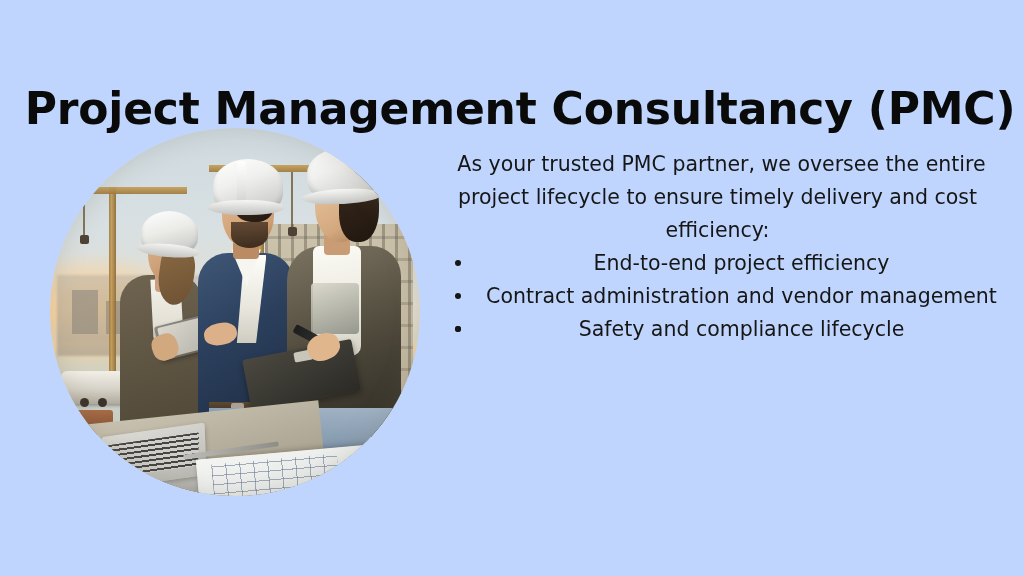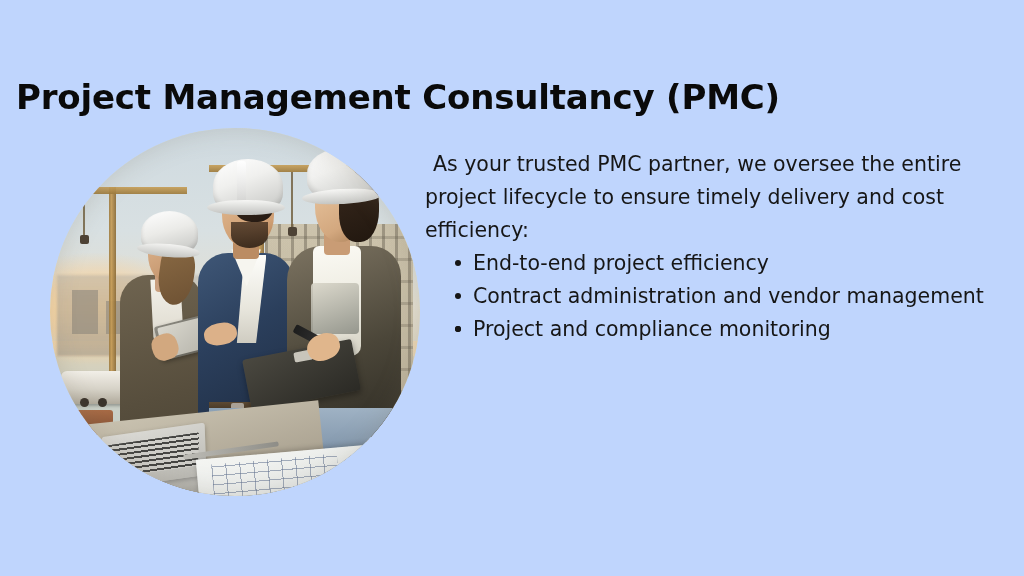--- a/index.html
+++ b/index.html
@@ -19,26 +19,26 @@
     background: #bfd5fd;
     overflow: hidden;
   }
 
   
   .slide-title {
     position: absolute;
     left: 0;
     top: 56px;
     width: 1024px;
-    text-align: left;
+    text-align: center;
     padding-left: 16px;
     box-sizing: border-box;
     font-family: "DejaVu Sans", sans-serif;
     font-weight: bold;
-    font-size: 34px;
+    font-size: 44px;
     letter-spacing: -0.2px;
     color: #0a0a0a;
     line-height: 1.1;
     white-space: nowrap;
   }
 
   
   .photo-circle {
     position: absolute;
     left: 50px;
@@ -528,20 +528,21 @@
     box-shadow: inset 0 0 26px rgba(120,110,90,0.22);
     pointer-events: none;
   }
 
   
   .text-col {
     position: absolute;
     left: 425px;
     top: 148px;
     width: 585px;
+    text-align: center;
   }
   .intro {
     margin: 0;
     font-family: "DejaVu Sans", sans-serif;
     font-size: 20.5px;
     line-height: 33px;
     color: #161616;
     text-indent: 8px;
   }
   .bullet-list {
@@ -674,18 +675,18 @@
       </li>
       <li class="bullet-item">
         <span class="dot"></span>
         <span>Contract administration and vendor management</span>
       </li>
       <li class="bullet-item">
         <span class="dot"></span>
       </li>
       <li class="bullet-item">
         <span class="dot"></span>
-        <span>Project and compliance monitoring</span>
+        <span>Safety and compliance lifecycle</span>
       </li>
     </ul>
   </div>
 
 </div>
 
 </body></html>

